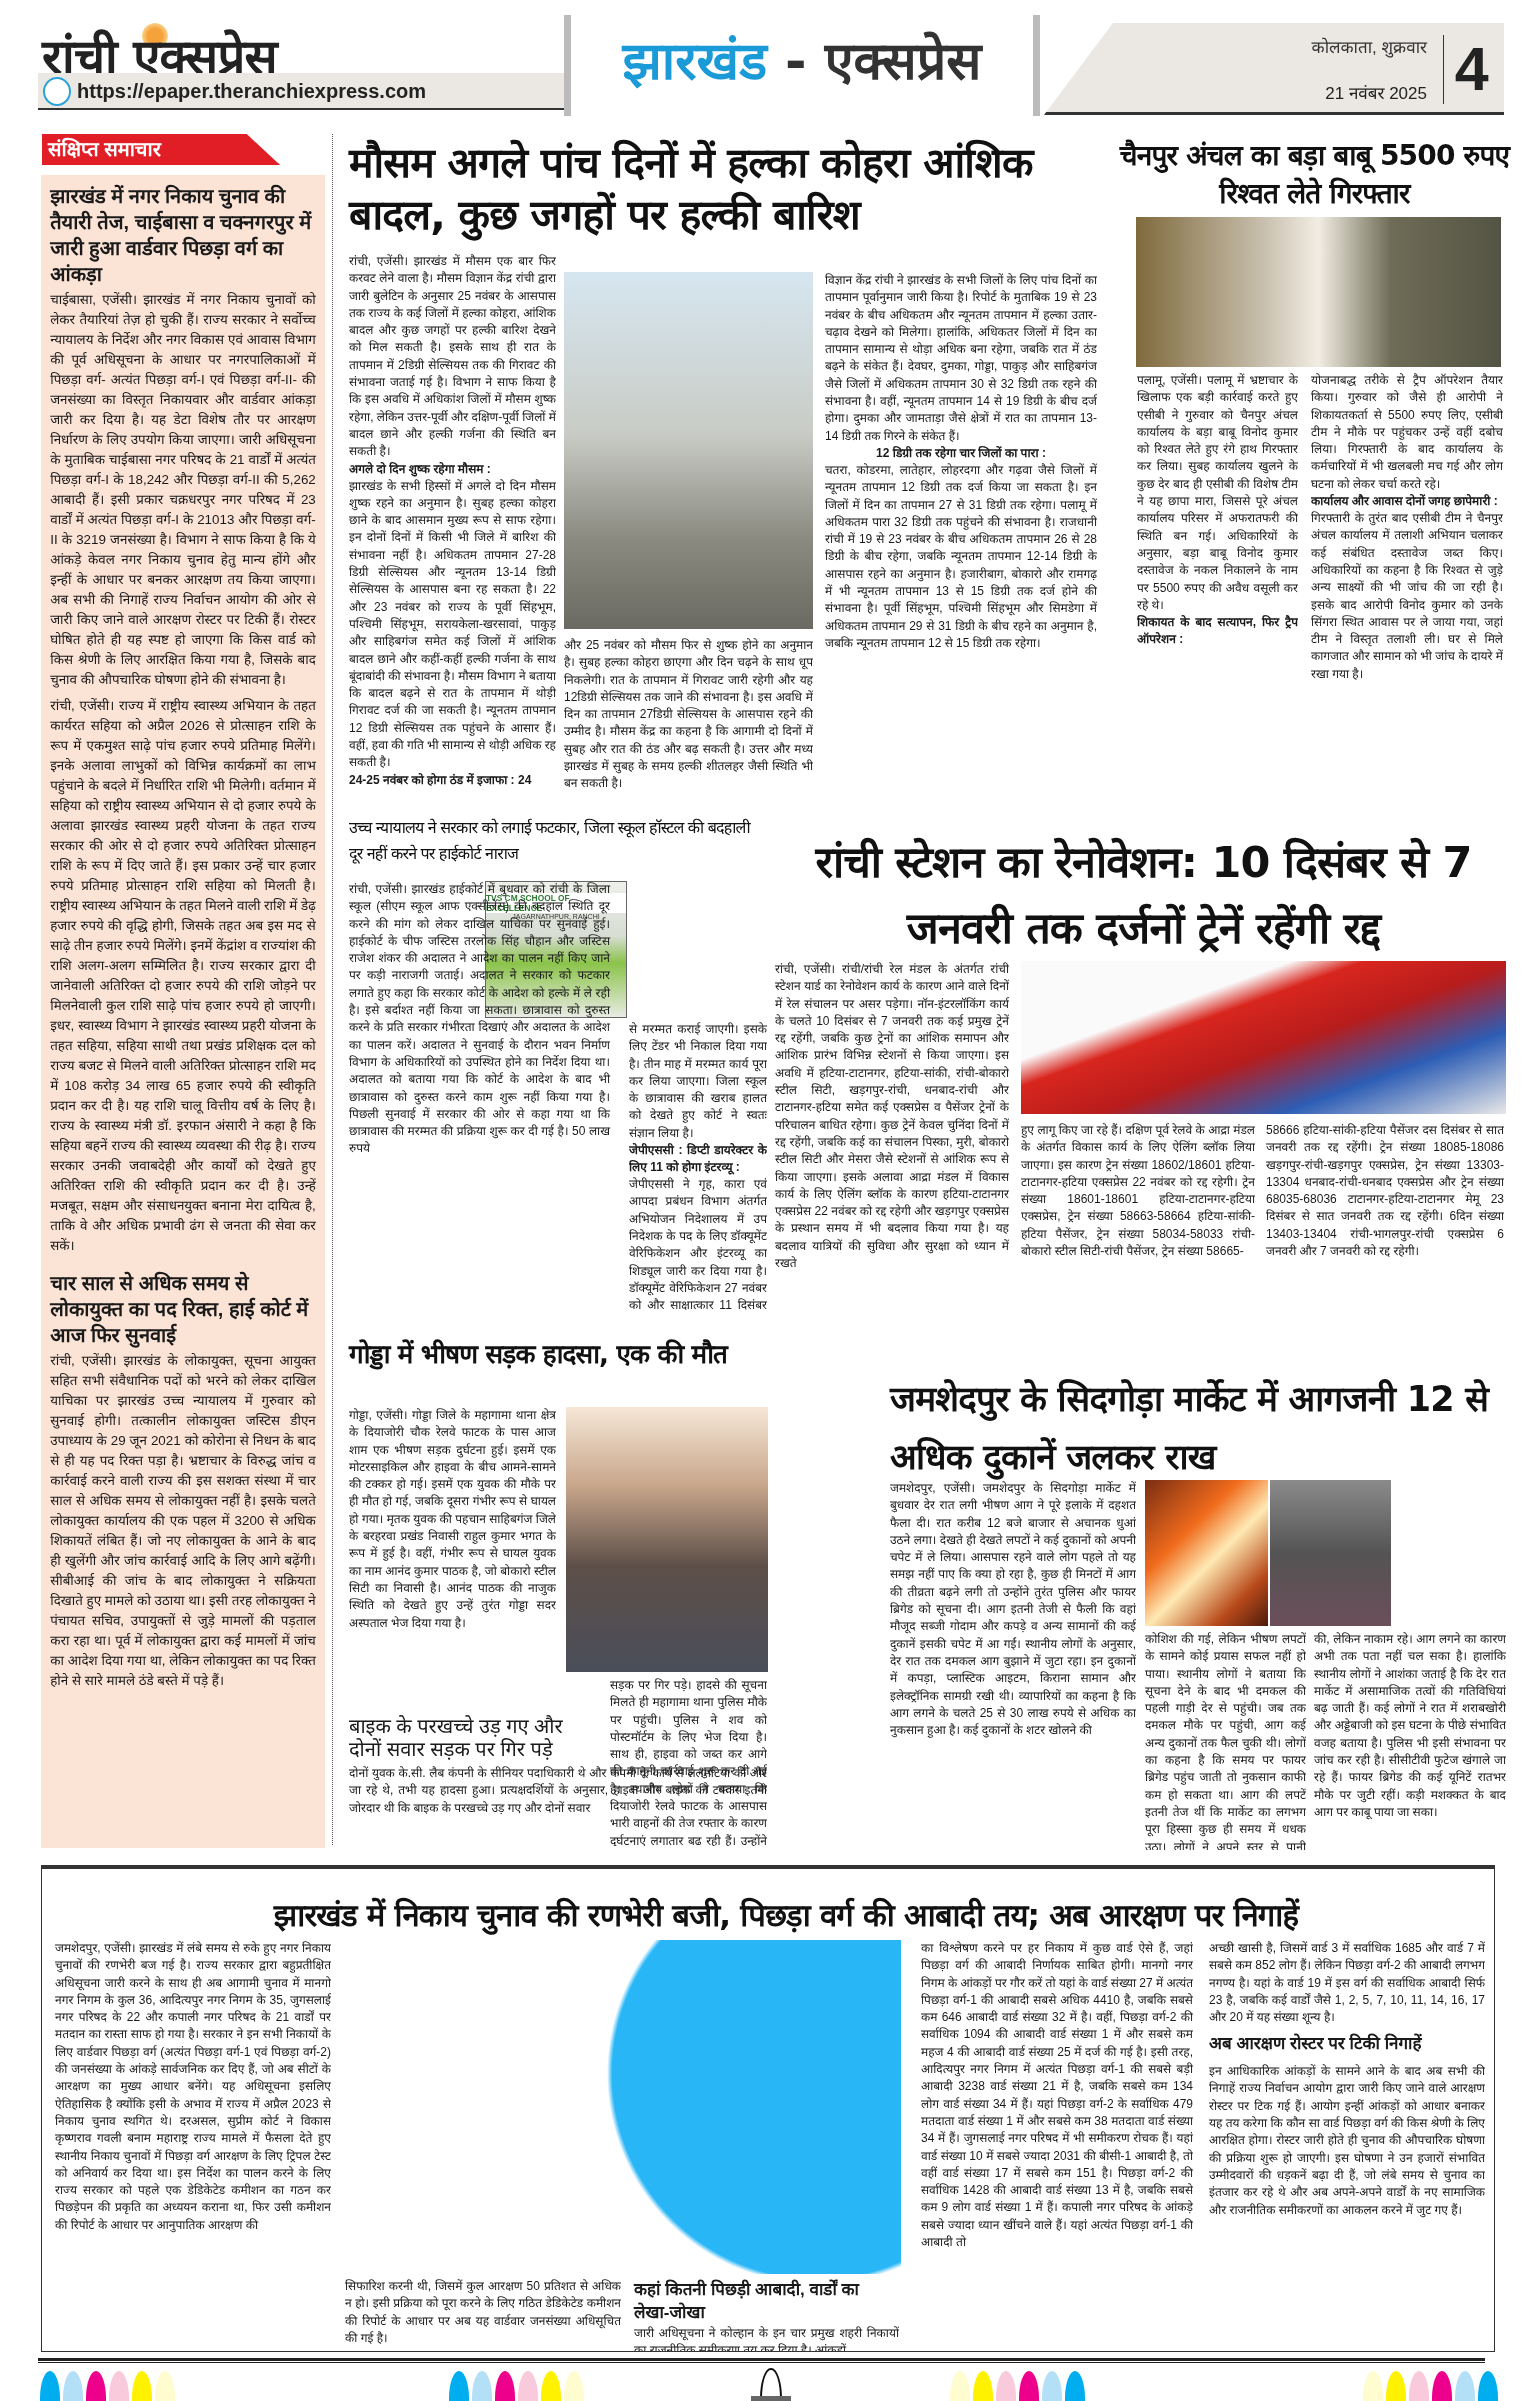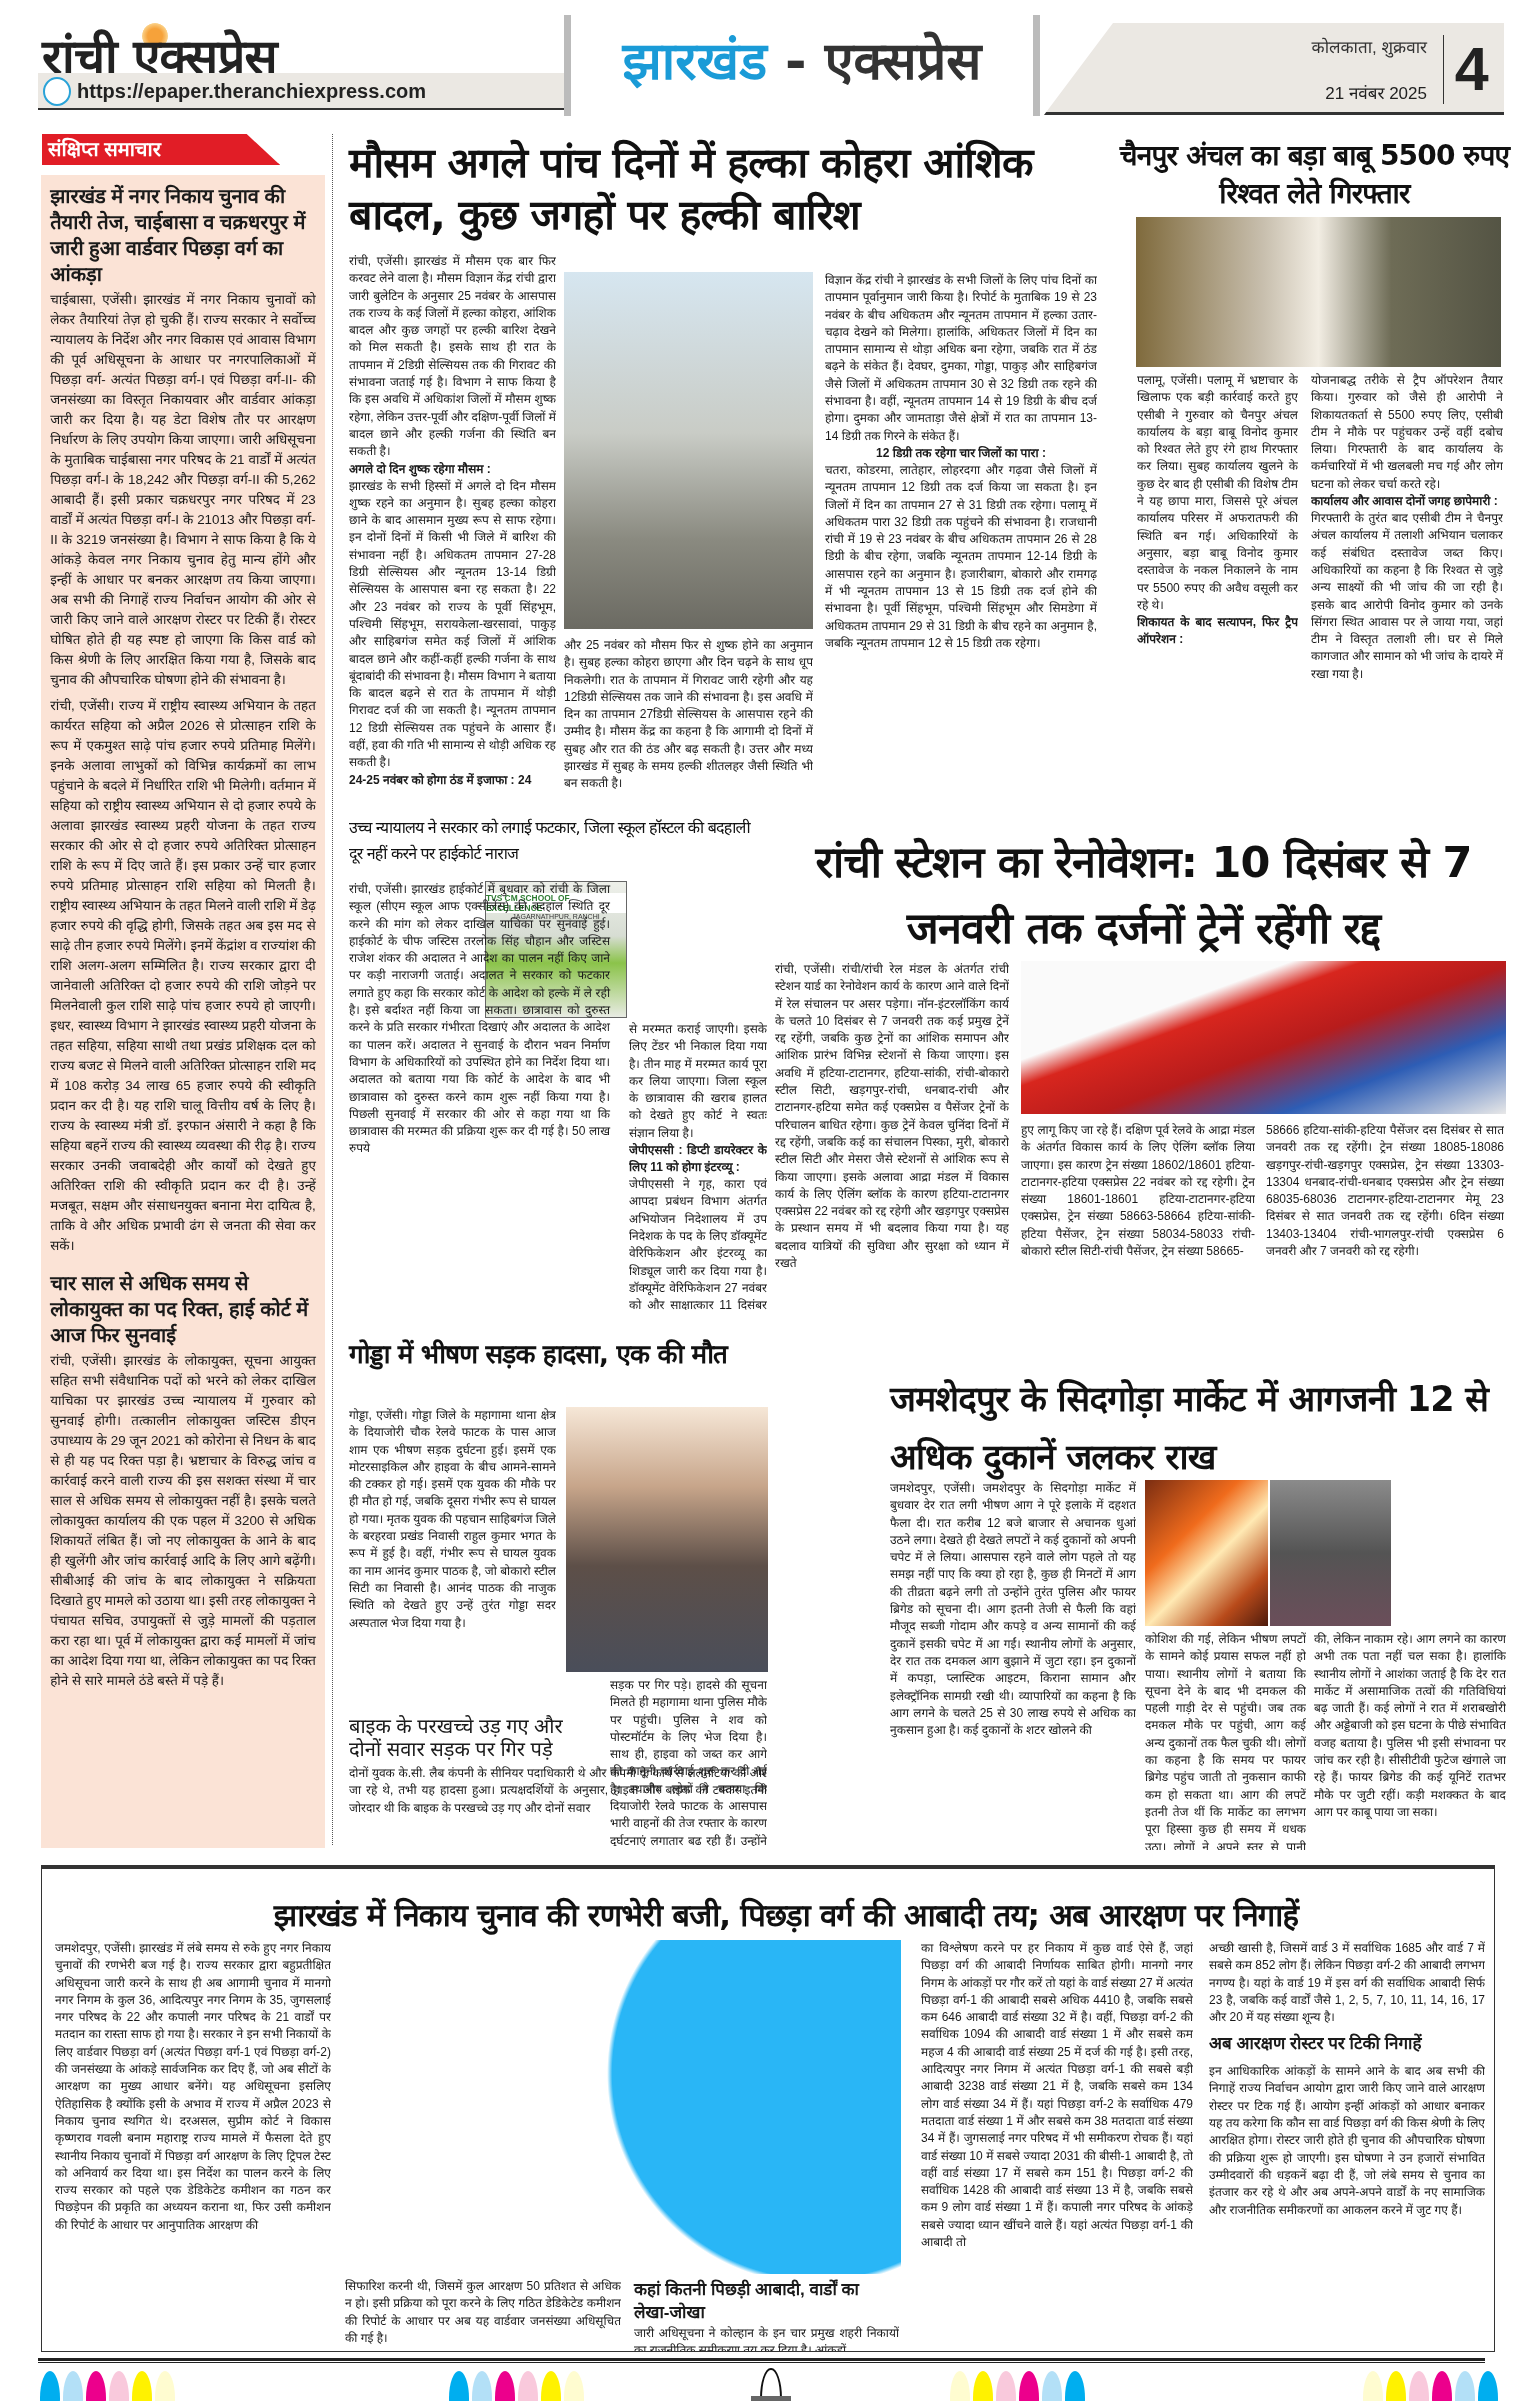--- a/index.html
+++ b/index.html
@@ -45,21 +45,21 @@
 <div class="abs bracket-box"></div>
 <div class="abs section-title"><span class="blue">झारखंड</span><span class="dark"> - </span><span class="dark">एक्सप्रेस</span></div>
 <div class="abs datebox"></div>
 <div class="abs date-city">कोलकाता, शुक्रवार</div>
 <div class="abs date-full">21 नवंबर 2025</div>
 <div class="abs page-no">4</div>
 
 <div class="abs red-tag">संक्षिप्त समाचार</div>
 <div class="abs brief">
   <div>
-    <div class="brief-head">झारखंड में नगर निकाय चुनाव की तैयारी तेज, चाईबासा व चक्रधरपुर में जारी हुआ वार्डवार पिछड़ा वर्ग का आंकड़ा</div>
+    <div class="brief-head">झारखंड में नगर निकाय चुनाव की तैयारी तेज, चाईबासा व चक्नगरपुर में जारी हुआ वार्डवार पिछड़ा वर्ग का आंकड़ा</div>
     <div class="brief-body">चाईबासा, एजेंसी। झारखंड में नगर निकाय चुनावों को लेकर तैयारियां तेज़ हो चुकी हैं। राज्य सरकार ने सर्वोच्च न्यायालय के निर्देश और नगर विकास एवं आवास विभाग की पूर्व अधिसूचना के आधार पर नगरपालिकाओं में पिछड़ा वर्ग- अत्यंत पिछड़ा वर्ग-I एवं पिछड़ा वर्ग-II- की जनसंख्या का विस्तृत निकायवार और वार्डवार आंकड़ा जारी कर दिया है। यह डेटा विशेष तौर पर आरक्षण निर्धारण के लिए उपयोग किया जाएगा। जारी अधिसूचना के मुताबिक चाईबासा नगर परिषद के 21 वार्डों में अत्यंत पिछड़ा वर्ग-I के 18,242 और पिछड़ा वर्ग-II की 5,262 आबादी हैं। इसी प्रकार चक्रधरपुर नगर परिषद में 23 वार्डों में अत्यंत पिछड़ा वर्ग-I के 21013 और पिछड़ा वर्ग-II के 3219 जनसंख्या है। विभाग ने साफ किया है कि ये आंकड़े केवल नगर निकाय चुनाव हेतु मान्य होंगे और इन्हीं के आधार पर बनकर आरक्षण तय किया जाएगा। अब सभी की निगाहें राज्य निर्वाचन आयोग की ओर से जारी किए जाने वाले आरक्षण रोस्टर पर टिकी हैं। रोस्टर घोषित होते ही यह स्पष्ट हो जाएगा कि किस वार्ड को किस श्रेणी के लिए आरक्षित किया गया है, जिसके बाद चुनाव की औपचारिक घोषणा होने की संभावना है।</div>
   </div>
   <div>
     <div class="brief-body">रांची, एजेंसी। राज्य में राष्ट्रीय स्वास्थ्य अभियान के तहत कार्यरत सहिया को अप्रैल 2026 से प्रोत्साहन राशि के रूप में एकमुश्त साढ़े पांच हजार रुपये प्रतिमाह मिलेंगे। इनके अलावा लाभुकों को विभिन्न कार्यक्रमों का लाभ पहुंचाने के बदले में निर्धारित राशि भी मिलेगी। वर्तमान में सहिया को राष्ट्रीय स्वास्थ्य अभियान से दो हजार रुपये के अलावा झारखंड स्वास्थ्य प्रहरी योजना के तहत राज्य सरकार की ओर से दो हजार रुपये अतिरिक्त प्रोत्साहन राशि के रूप में दिए जाते हैं। इस प्रकार उन्हें चार हजार रुपये प्रतिमाह प्रोत्साहन राशि सहिया को मिलती है। राष्ट्रीय स्वास्थ्य अभियान के तहत मिलने वाली राशि में डेढ़ हजार रुपये की वृद्धि होगी, जिसके तहत अब इस मद से साढ़े तीन हजार रुपये मिलेंगे। इनमें केंद्रांश व राज्यांश की राशि अलग-अलग सम्मिलित है। राज्य सरकार द्वारा दी जानेवाली अतिरिक्त दो हजार रुपये की राशि जोड़ने पर मिलनेवाली कुल राशि साढ़े पांच हजार रुपये हो जाएगी। इधर, स्वास्थ्य विभाग ने झारखंड स्वास्थ्य प्रहरी योजना के तहत सहिया, सहिया साथी तथा प्रखंड प्रशिक्षक दल को राज्य बजट से मिलने वाली अतिरिक्त प्रोत्साहन राशि मद में 108 करोड़ 34 लाख 65 हजार रुपये की स्वीकृति प्रदान कर दी है। यह राशि चालू वित्तीय वर्ष के लिए है। राज्य के स्वास्थ्य मंत्री डॉ. इरफान अंसारी ने कहा है कि सहिया बहनें राज्य की स्वास्थ्य व्यवस्था की रीढ़ है। राज्य सरकार उनकी जवाबदेही और कार्यों को देखते हुए अतिरिक्त राशि की स्वीकृति प्रदान कर दी है। उन्हें मजबूत, सक्षम और संसाधनयुक्त बनाना मेरा दायित्व है, ताकि वे और अधिक प्रभावी ढंग से जनता की सेवा कर सकें।</div>
   </div>
   <div>
     <div class="brief-head">चार साल से अधिक समय से लोकायुक्त का पद रिक्त, हाई कोर्ट में आज फिर सुनवाई</div>
     <div class="brief-body" style="max-height:430px;overflow:hidden">रांची, एजेंसी। झारखंड के लोकायुक्त, सूचना आयुक्त सहित सभी संवैधानिक पदों को भरने को लेकर दाखिल याचिका पर झारखंड उच्च न्यायालय में गुरुवार को सुनवाई होगी। तत्कालीन लोकायुक्त जस्टिस डीएन उपाध्याय के 29 जून 2021 को कोरोना से निधन के बाद से ही यह पद रिक्त पड़ा है। भ्रष्टाचार के विरुद्ध जांच व कार्रवाई करने वाली राज्य की इस सशक्त संस्था में चार साल से अधिक समय से लोकायुक्त नहीं है। इसके चलते लोकायुक्त कार्यालय की एक पहल में 3200 से अधिक शिकायतें लंबित हैं। जो नए लोकायुक्त के आने के बाद ही खुलेंगी और जांच कार्रवाई आदि के लिए आगे बढ़ेंगी। सीबीआई की जांच के बाद लोकायुक्त ने सक्रियता दिखाते हुए मामले को उठाया था। इसी तरह लोकायुक्त ने पंचायत सचिव, उपायुक्तों से जुड़े मामलों की पड़ताल करा रहा था। पूर्व में लोकायुक्त द्वारा कई मामलों में जांच का आदेश दिया गया था, लेकिन लोकायुक्त का पद रिक्त होने से सारे मामले ठंडे बस्ते में पड़े हैं।</div>
   </div>
 </div>

